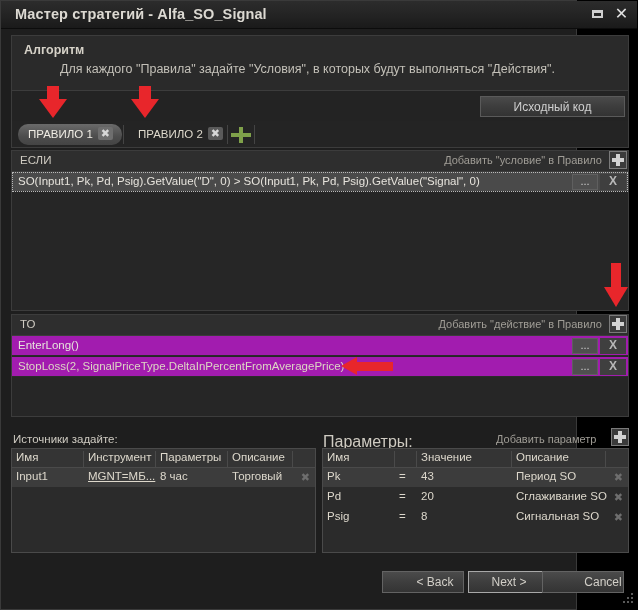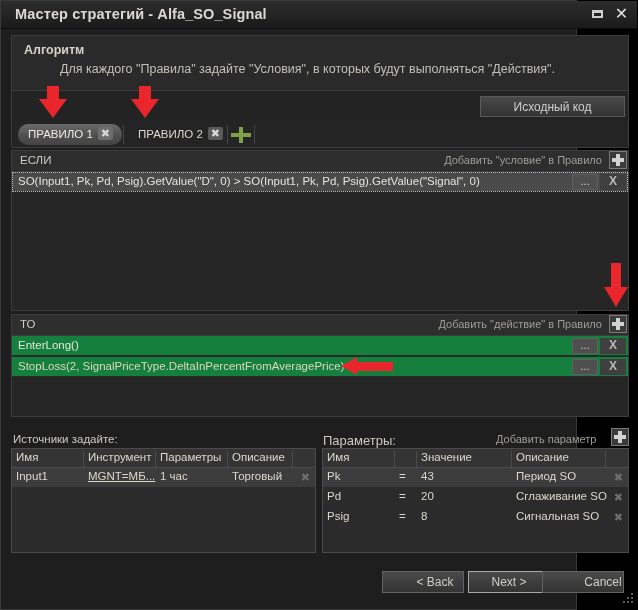--- a/index.html
+++ b/index.html
@@ -109,21 +109,21 @@
   .sq-plus .pg:after{left:0;top:4px;width:12px;height:4px;}
   .cond-plus{left:608px;top:150px;}
   .act-plus{left:608px;top:314px;}
   .param-plus{left:610px;top:427px;}
   .cond-body{
     position:absolute;left:10px;top:170px;width:618px;height:140px;
     background:#262626;border:1px solid #3c3c3c;box-sizing:border-box;
   }
   .row{
     position:absolute;left:0;width:616px;height:20px;
-    background:#15803d;border-bottom:1px solid #2b2b2b;box-sizing:border-box;
+    background:#a21caf;border-bottom:1px solid #2b2b2b;box-sizing:border-box;
   }
   .row.sel{background:#4a4a4a;outline:1px dotted #b9b9b9;outline-offset:-1px;}
   .row .rtext{
     position:absolute;left:6px;top:3px;font-size:11.5px;color:#e6e3dc;white-space:nowrap;
   }
   .row .rtext.warm{color:#ddd6c4;}
   .row .dots{
     position:absolute;right:30px;top:2px;width:26px;height:16px;
     background:#4f4f4f;border:1px solid #5f5f5f;box-sizing:border-box;
     font-size:11px;color:#d0d0d0;text-align:center;line-height:13px;cursor:default;
@@ -139,21 +139,21 @@
     background:#2e2e2e;border:1px solid #3c3c3c;border-bottom:none;box-sizing:border-box;
   }
   .act-head .lbl{position:absolute;left:8px;top:3px;font-size:11.5px;color:#cfcbc2;}
   .act-head .hint{position:absolute;right:26px;top:3px;font-size:11px;color:#a09d96;white-space:nowrap;}
   .act-body{
     position:absolute;left:10px;top:334px;width:618px;height:82px;
     background:#262626;border:1px solid #3c3c3c;box-sizing:border-box;
   }
   
   .ds-label{position:absolute;left:12px;top:432px;font-size:11.5px;color:#cfcbc2;}
-  .pr-label{position:absolute;left:322px;top:432px;font-size:13px;color:#cfcbc2;}
+  .pr-label{position:absolute;left:322px;top:432px;font-size:16px;color:#cfcbc2;}
   .pr-hint{position:absolute;left:495px;top:432px;font-size:11px;color:#a09d96;white-space:nowrap;}
   .ds-panel{
     position:absolute;left:10px;top:447px;width:305px;height:105px;
     background:#2b2b2b;border:1px solid #4a4a4a;box-sizing:border-box;
   }
   .pr-panel{
     position:absolute;left:321px;top:447px;width:307px;height:105px;
     background:#2b2b2b;border:1px solid #4a4a4a;box-sizing:border-box;
   }
   .thead{
@@ -286,21 +286,21 @@
     <div class="thead">
       <div class="th" style="left:0;width:72px;">Имя</div>
       <div class="th" style="left:72px;width:72px;">Инструмент</div>
       <div class="th" style="left:144px;width:72px;">Параметры</div>
       <div class="th" style="left:216px;width:65px;">Описание</div>
       <div class="th" style="left:281px;width:22px;border-right:none;"></div>
     </div>
     <div class="trow" style="top:19px;background:#3c3c3c;">
       <div class="td" style="left:0;">Input1</div>
       <div class="td" style="left:72px;text-decoration:underline;">MGNT=МБ...</div>
-      <div class="td" style="left:144px;">1 час</div>
+      <div class="td" style="left:144px;">8 час</div>
       <div class="td" style="left:216px;">Торговый</div>
       <div class="tx">✖</div>
     </div>
   </div>
 
   <div class="pr-label">Параметры:</div>
   <div class="pr-hint">Добавить параметр</div>
   <div class="sq-plus param-plus">
       <span class="pg"></span>
     </div>

